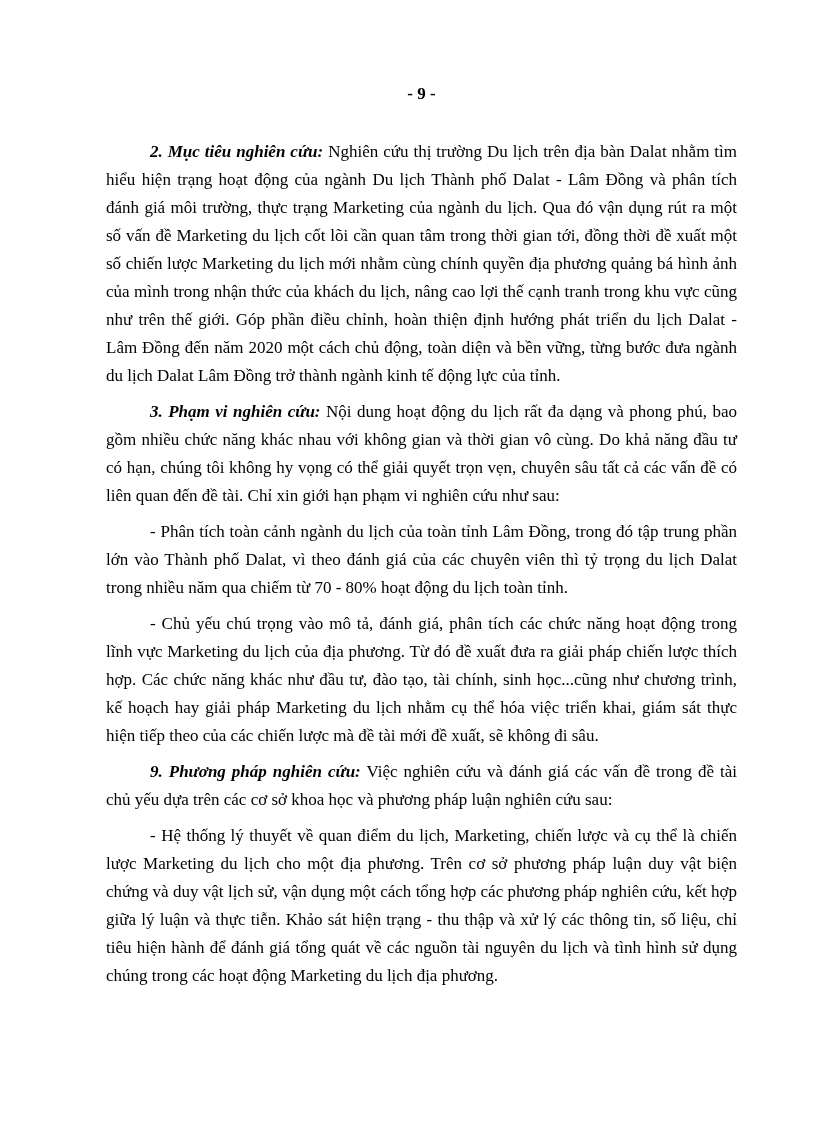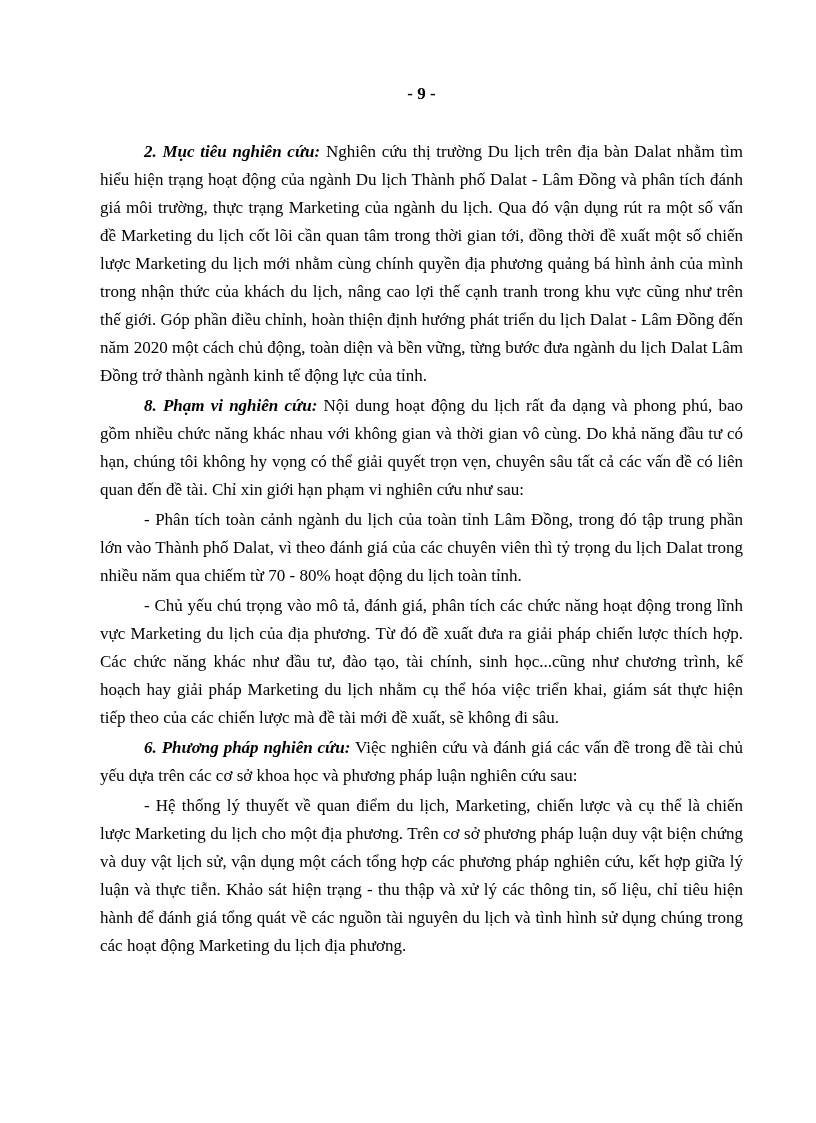--- a/index.html
+++ b/index.html
@@ -24,21 +24,21 @@
     font-size: 17px;
     line-height: 20px;
     margin-bottom: 34px;
   }
   .body-text {
     font-size: 17px;
     line-height: 28px;
     text-align: justify;
   }
   p.para {
-    margin: 2px;
+    margin: 8px;
     padding: 0;
     text-indent: 44px;
   }
   .section-heading {
     font-weight: bold;
     font-style: italic;
   }
 </style>
 </head>
 <body>
@@ -46,34 +46,34 @@
 <div class="page">
   <div class="page-number">- 9 -</div>
 
   <div class="body-text">
     <p class="para">
       <span class="section-heading">2. Mục tiêu nghiên cứu:</span>
       <span>Nghiên cứu thị trường Du lịch trên địa bàn Dalat nhằm tìm hiểu hiện trạng hoạt động của ngành Du lịch Thành phố Dalat - Lâm Đồng và phân tích đánh giá môi trường, thực trạng Marketing của ngành du lịch. Qua đó vận dụng rút ra một số vấn đề Marketing du lịch cốt lõi cần quan tâm trong thời gian tới, đồng thời đề xuất một số chiến lược Marketing du lịch mới nhằm cùng chính quyền địa phương quảng bá hình ảnh của mình trong nhận thức của khách du lịch, nâng cao lợi thế cạnh tranh trong khu vực cũng như trên thế giới. Góp phần điều chỉnh, hoàn thiện định hướng phát triển du lịch Dalat - Lâm Đồng đến năm 2020 một cách chủ động, toàn diện và bền vững, từng bước đưa ngành du lịch Dalat Lâm Đồng trở thành ngành kinh tế động lực của tỉnh.</span>
     </p>
 
     <p class="para">
-      <span class="section-heading">8. Phạm vi nghiên cứu:</span>
+      <span class="section-heading">3. Phạm vi nghiên cứu:</span>
       <span>Nội dung hoạt động du lịch rất đa dạng và phong phú, bao gồm nhiều chức năng khác nhau với không gian và thời gian vô cùng. Do khả năng đầu tư có hạn, chúng tôi không hy vọng có thể giải quyết trọn vẹn, chuyên sâu tất cả các vấn đề có liên quan đến đề tài. Chỉ xin giới hạn phạm vi nghiên cứu như sau:</span>
     </p>
 
     <p class="para">
       <span>- Phân tích toàn cảnh ngành du lịch của toàn tỉnh Lâm Đồng, trong đó tập trung phần lớn vào Thành phố Dalat, vì theo đánh giá của các chuyên viên thì tỷ trọng du lịch Dalat trong nhiều năm qua chiếm từ 70 - 80% hoạt động du lịch toàn tỉnh.</span>
     </p>
 
     <p class="para">
       <span>- Chủ yếu chú trọng vào mô tả, đánh giá, phân tích các chức năng hoạt động trong lĩnh vực Marketing du lịch của địa phương. Từ đó đề xuất đưa ra giải pháp chiến lược thích hợp. Các chức năng khác như đầu tư, đào tạo, tài chính, sinh học...cũng như chương trình, kế hoạch hay giải pháp Marketing du lịch nhằm cụ thể hóa việc triển khai, giám sát thực hiện tiếp theo của các chiến lược mà đề tài mới đề xuất, sẽ không đi sâu.</span>
     </p>
 
     <p class="para">
-      <span class="section-heading">6. Phương pháp nghiên cứu:</span>
+      <span class="section-heading">9. Phương pháp nghiên cứu:</span>
       <span>Việc nghiên cứu và đánh giá các vấn đề trong đề tài chủ yếu dựa trên các cơ sở khoa học và phương pháp luận nghiên cứu sau:</span>
     </p>
 
     <p class="para">
       <span>- Hệ thống lý thuyết về quan điểm du lịch, Marketing, chiến lược và cụ thể là chiến lược Marketing du lịch cho một địa phương. Trên cơ sở phương pháp luận duy vật biện chứng và duy vật lịch sử, vận dụng một cách tổng hợp các phương pháp nghiên cứu, kết hợp giữa lý luận và thực tiễn. Khảo sát hiện trạng - thu thập và xử lý các thông tin, số liệu, chỉ tiêu hiện hành để đánh giá tổng quát về các nguồn tài nguyên du lịch và tình hình sử dụng chúng trong các hoạt động Marketing du lịch địa phương.</span>
     </p>
 
   </div>
 </div>
 

